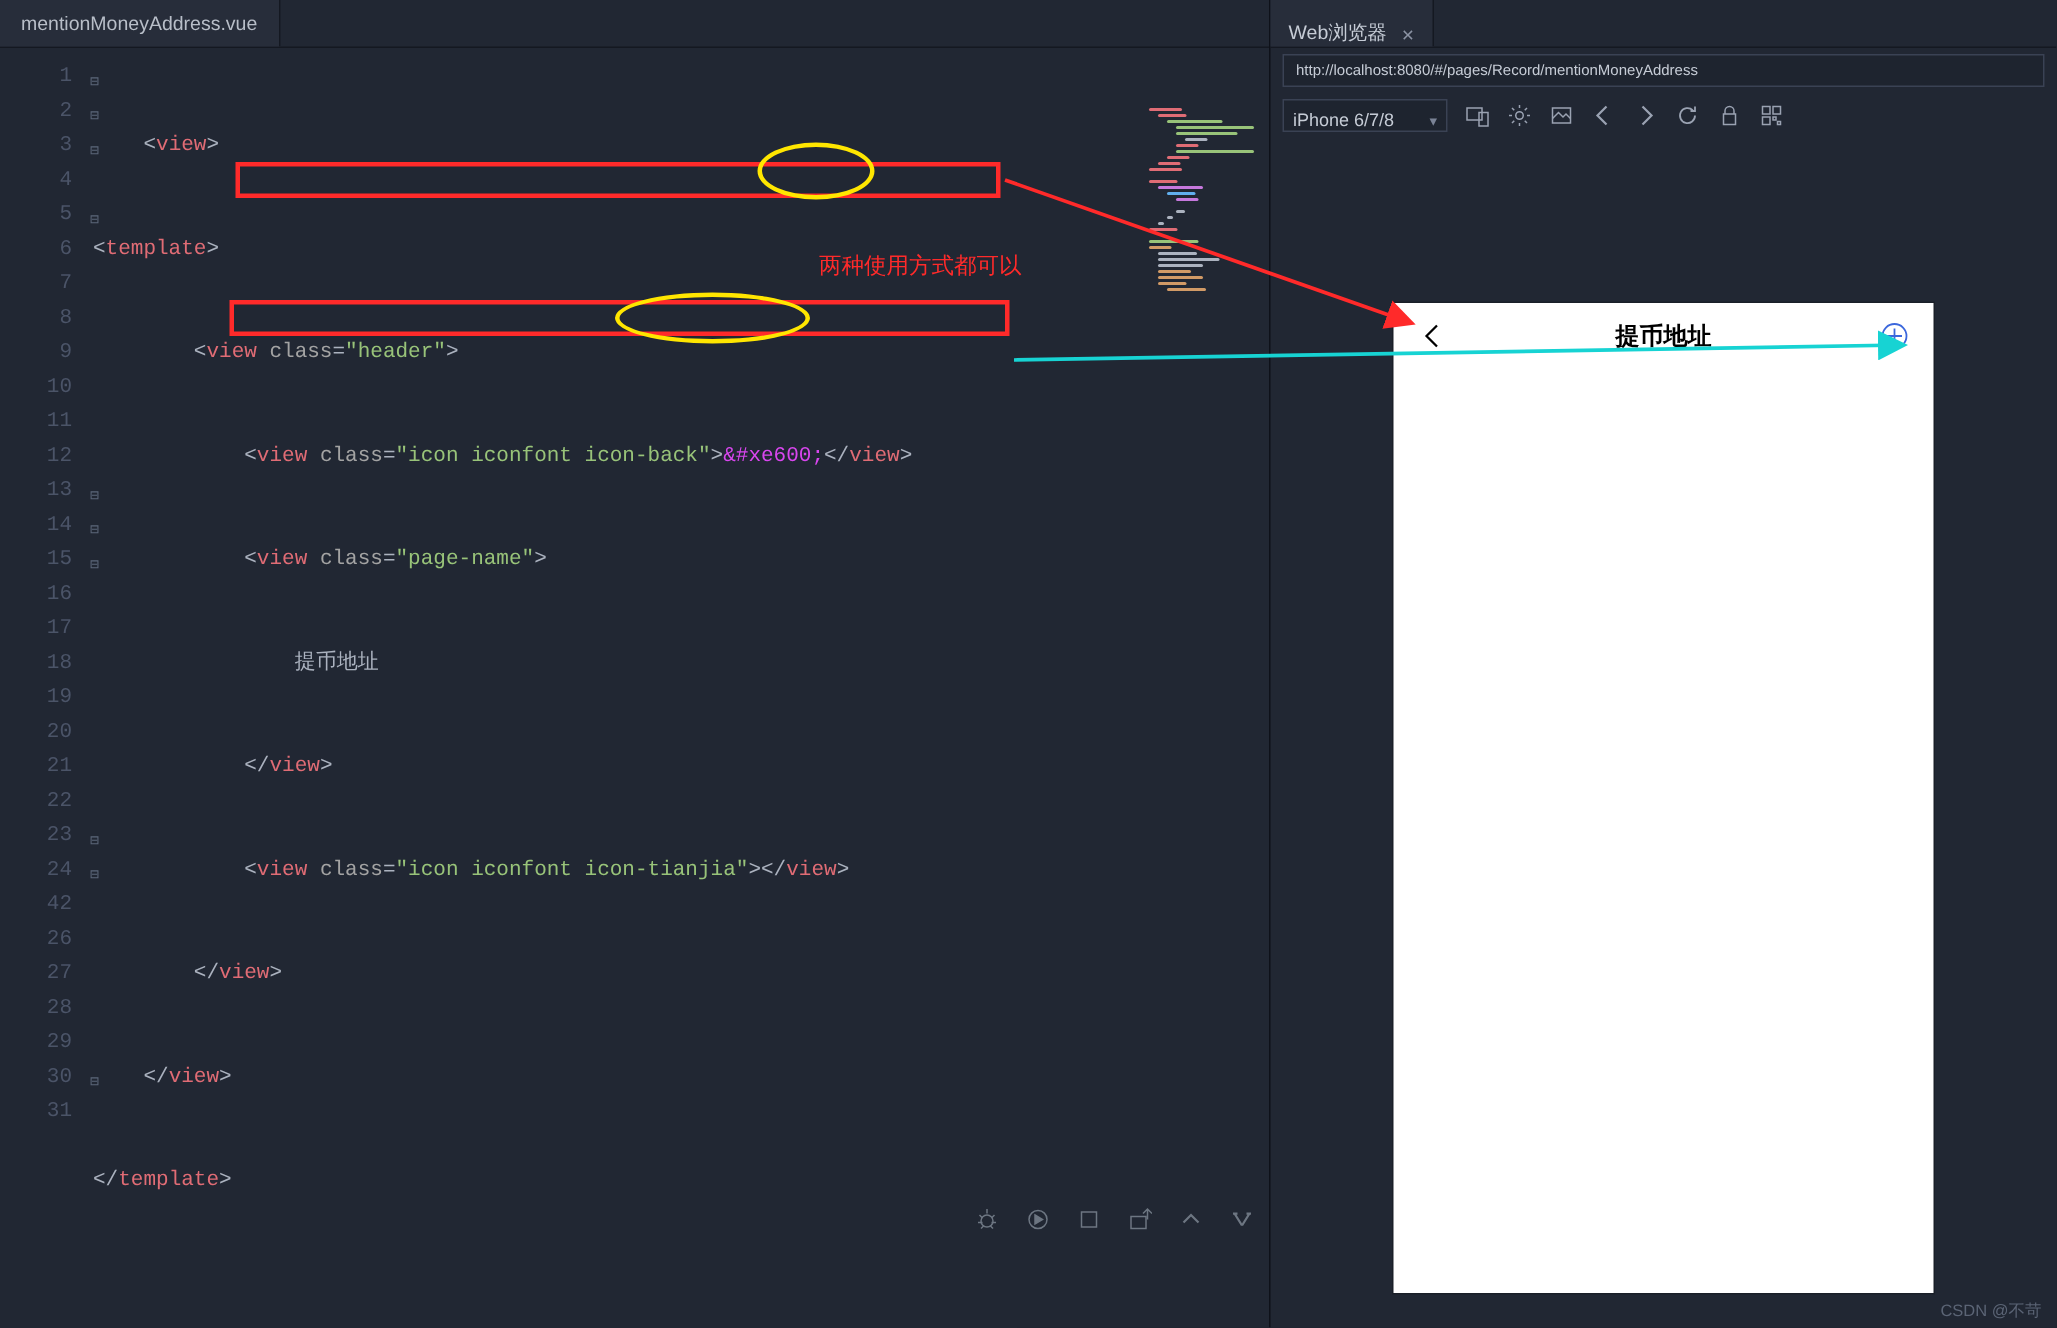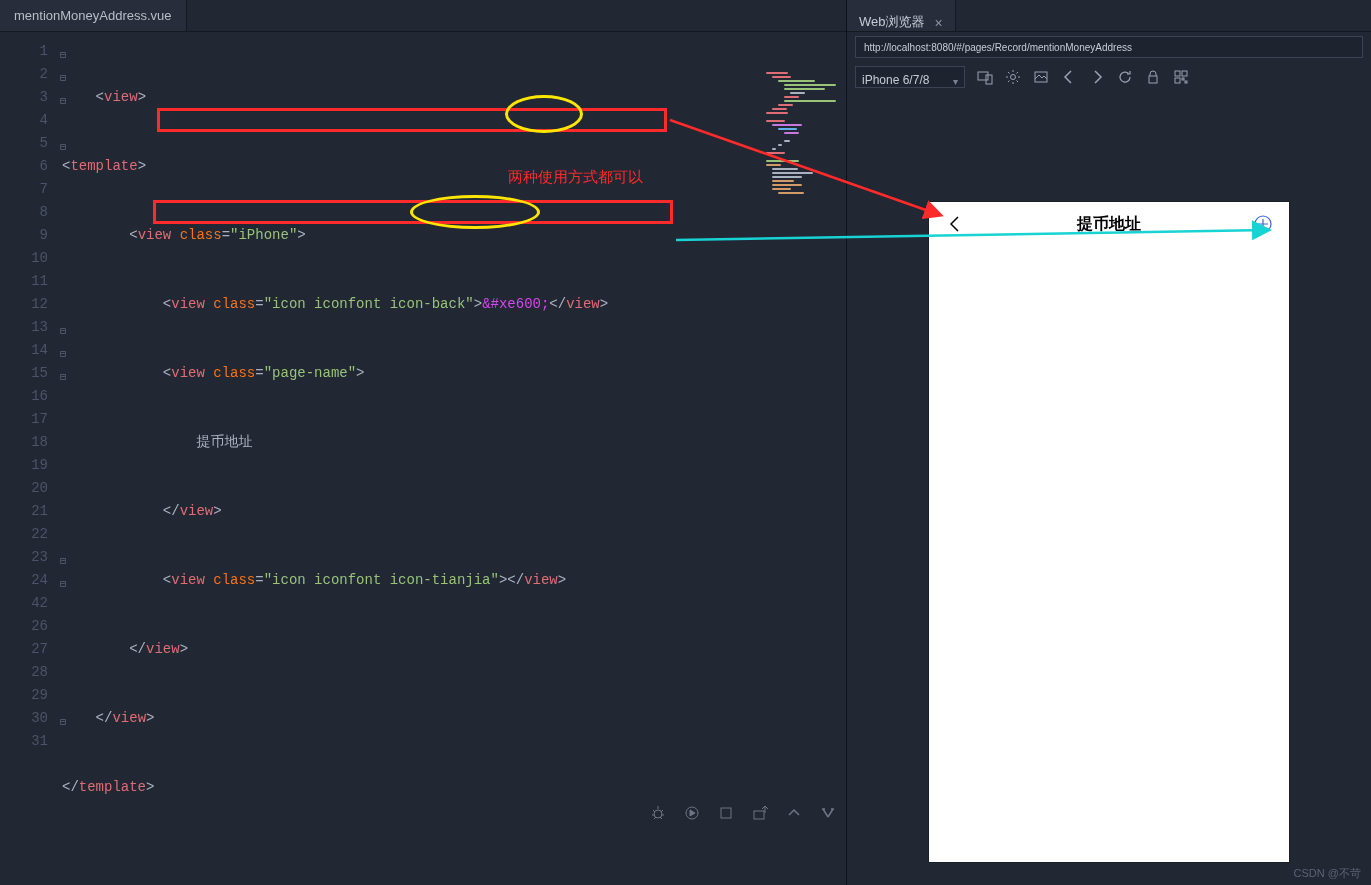--- a/index.html
+++ b/index.html
@@ -11,21 +11,21 @@
   .tab-bar { height: 32px; display: flex; align-items: stretch; border-bottom: 1px solid #141821; }
   .file-tab { display: flex; align-items: center; padding: 0 14px; background: #272d3a; border-right: 1px solid #141821; color: #b8bec8; font-size: 13px; }
   .editor-area { flex: 1; display: flex; overflow: hidden; }
   .gutter { width: 58px; padding-top: 8px; color: #4b5468; font-family: Consolas, 'Courier New', monospace; font-size: 14px; line-height: 23px; text-align: right; }
   .gutter .ln { padding-right: 10px; position: relative; }
   .fold-mark { position: absolute; right: -2px; top: 4px; width: 0; height: 0; color: #5b6679; font-size: 10px; }
   .code { flex: 1; padding-top: 8px; font-family: Consolas, 'Courier New', monospace; font-size: 14px; line-height: 23px; white-space: pre; color: #abb2bf; position: relative; }
   .code .row { position: relative; height: 23px; padding-left: 4px; }
   .t-punc { color: #abb2bf; }
   .t-tag  { color: #e06c75; }
-  .t-attr { color: #f97316; }
+  .t-attr { color: #a3a3a3; }
   .t-str  { color: #98c379; }
   .t-text { color: #abb2bf; }
   .t-ent  { color: #d946ef; text-align: center; }
 
   
   .minimap { width: 86px; background: #212733; position: relative; }
   .minimap-lines { position: absolute; top: 40px; left: 6px; right: 6px; }
   .mm { height: 2px; margin-bottom: 2px; border-radius: 1px; }
 
   
@@ -102,21 +102,21 @@
         <div class="ln"><span>27</span></div>
         <div class="ln"><span>28</span></div>
         <div class="ln"><span>29</span></div>
         <div class="ln"><span>30</span><span class="fold-mark">⊟</span></div>
         <div class="ln"><span>31</span></div>
       </div>
 
       <div class="code">
         <div class="row">    <span class="t-punc">&lt;</span><span class="t-tag">view</span><span class="t-punc">&gt;</span></div>
         <div class="row"><span class="t-punc">&lt;</span><span class="t-tag">template</span><span class="t-punc">&gt;</span></div>
-        <div class="row">        <span class="t-punc">&lt;</span><span class="t-tag">view</span><span> </span><span class="t-attr">class</span><span class="t-punc">=</span><span class="t-str">"</span><span class="t-str">iPhone</span><span class="t-str">"</span><span class="t-punc">&gt;</span></div>
+        <div class="row">        <span class="t-punc">&lt;</span><span class="t-tag">view</span><span> </span><span class="t-attr">class</span><span class="t-punc">=</span><span class="t-str">"</span><span class="t-str">header</span><span class="t-str">"</span><span class="t-punc">&gt;</span></div>
         <div class="row">            <span class="t-punc">&lt;</span><span class="t-tag">view</span><span> </span><span class="t-attr">class</span><span class="t-punc">=</span><span class="t-str">"</span><span class="t-str">icon iconfont icon-back</span><span class="t-str">"</span><span class="t-punc">&gt;</span><span class="t-ent">&amp;#xe600;</span><span class="t-punc">&lt;/</span><span class="t-tag">view</span><span class="t-punc">&gt;</span></div>
         <div class="row">            <span class="t-punc">&lt;</span><span class="t-tag">view</span><span> </span><span class="t-attr">class</span><span class="t-punc">=</span><span class="t-str">"</span><span class="t-str">page-name</span><span class="t-str">"</span><span class="t-punc">&gt;</span></div>
         <div class="row">                <span class="t-text">提币地址</span></div>
         <div class="row">            <span class="t-punc">&lt;/</span><span class="t-tag">view</span><span class="t-punc">&gt;</span></div>
         <div class="row">            <span class="t-punc">&lt;</span><span class="t-tag">view</span><span> </span><span class="t-attr">class</span><span class="t-punc">=</span><span class="t-str">"</span><span class="t-str">icon iconfont icon-tianjia</span><span class="t-str">"</span><span class="t-punc">&gt;</span><span class="t-punc">&lt;/</span><span class="t-tag">view</span><span class="t-punc">&gt;</span></div>
         <div class="row">        <span class="t-punc">&lt;/</span><span class="t-tag">view</span><span class="t-punc">&gt;</span></div>
         <div class="row">    <span class="t-punc">&lt;/</span><span class="t-tag">view</span><span class="t-punc">&gt;</span></div>
         <div class="row"><span class="t-punc">&lt;/</span><span class="t-tag">template</span><span class="t-punc">&gt;</span></div>
         <div class="row"></div>
         
@@ -174,21 +174,21 @@
           <div class="mm" style="width:25%;background:#d19a66;margin-left:6px"></div>
           <div class="mm" style="width:35%;background:#d19a66;margin-left:12px"></div>
         </div>
       </div>
     </div>
 
     <div class="annot-box-red" style="left:157px; top:108px; width:510px; height:24px;"></div>
     <div class="annot-box-red" style="left:153px; top:200px; width:520px; height:24px;"></div>
     <div class="annot-ellipse" style="left:505px; top:95px; width:78px; height:38px;"></div>
     <div class="annot-ellipse" style="left:410px; top:195px; width:130px; height:34px;"></div>
-    <div class="annot-label" style="left:508px; top:168px;">两种使用方式都可以</div>
+    <div class="annot-label" style="left:546px; top:168px;">两种使用方式都可以</div>
 
     <div class="editor-bottom">
       <span class="ic">
           <svg viewBox="0 0 16 16" fill="none" stroke="#6d7682" stroke-width="1">
             <circle cx="8" cy="9" r="4"></circle>
             <path d="M8 1v3M3 5l2 2M13 5l-2 2M2 10h3M11 10h3M4 14l2-2M12 14l-2-2"></path>
           </svg>
         </span>
       <span class="ic">
           <svg viewBox="0 0 16 16" fill="none" stroke="#6d7682" stroke-width="1">

